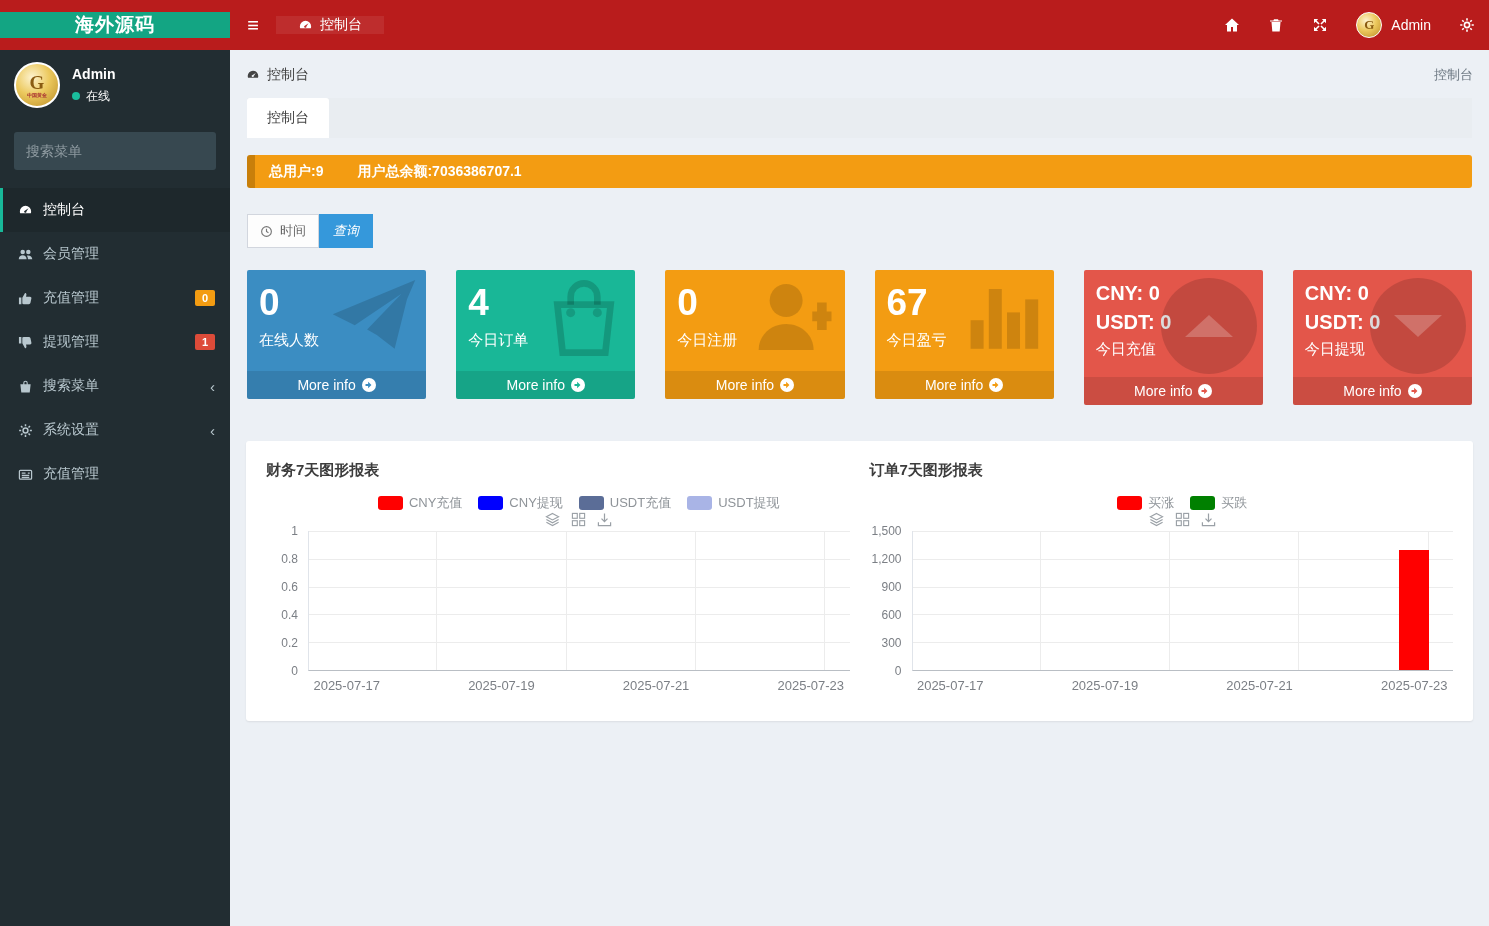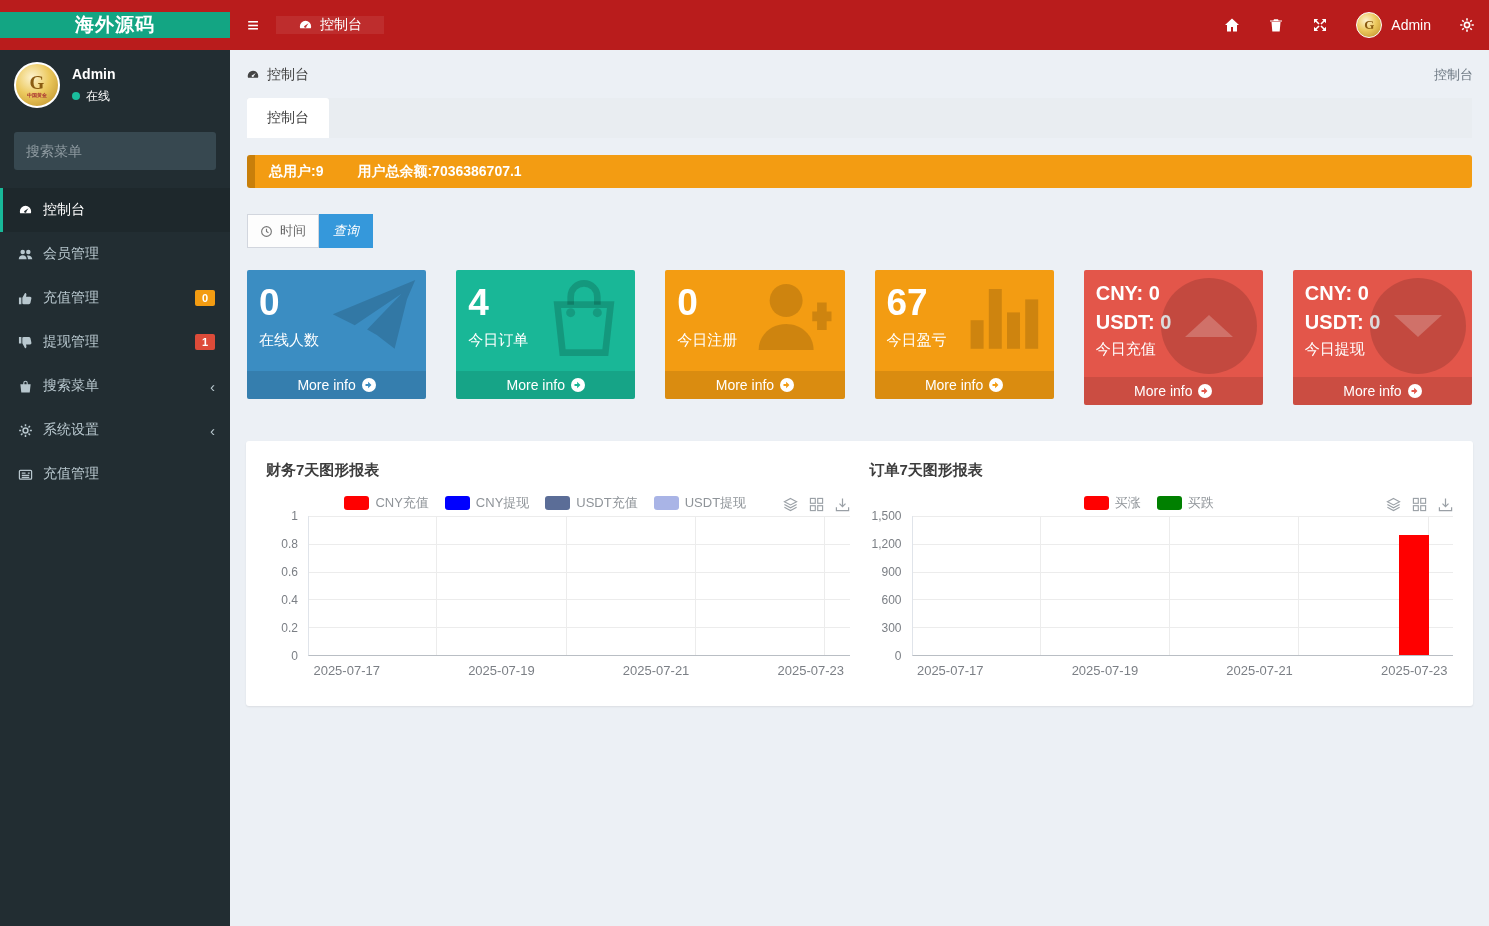--- a/index.html
+++ b/index.html
@@ -69,21 +69,21 @@
   .big-circle { width:96px; height:96px; border-radius:50%; background:rgba(0,0,0,0.14); display:flex; align-items:center; justify-content:center; position:absolute; top:8px; right:6px; }
   .caret-up { width:0; height:0; border-left:24px solid transparent; border-right:24px solid transparent; border-bottom:22px solid rgba(255,255,255,0.22); }
   .caret-down { width:0; height:0; border-left:24px solid transparent; border-right:24px solid transparent; border-top:22px solid rgba(255,255,255,0.22); }
   .sb-footer { position:relative; z-index:3; background:rgba(0,0,0,0.1); text-align:center; padding:6px 0; font-size:14px; color:#fff; cursor:pointer; display:flex; align-items:center; justify-content:center; gap:6px; }
   .mi-circle svg { width:14px; height:14px; display:block; }
 
   
   .charts-panel { margin:36px 16px 16px; background:#fff; border-radius:3px; box-shadow:0 1px 2px rgba(0,0,0,0.08); display:flex; gap:20px; padding:20px 20px 26px; }
   .chart-card { flex:1; min-width:0; }
   .chart-title { font-size:15px; font-weight:bold; color:#3c3c3c; }
-  .chart-head { display:flex; align-items:flex-end; margin:14px 0 4px 42px; }
+  .chart-head { display:flex; align-items:center; margin:14px 0 4px 42px;flex-direction:column; }
   .legend { flex:1; display:flex; justify-content:center; gap:16px; align-items:center; }
   .legend-item { display:flex; align-items:center; gap:6px; cursor:pointer; }
   .chip { width:25px; height:14px; border-radius:3px; display:inline-block; }
   .legend-label { font-size:13px; color:#8f9499; }
   .toolbox { display:flex; gap:11px; align-items:center; }
   .toolbox svg { width:15px; height:15px; stroke:#9aa0a6; fill:none; cursor:pointer; }
   .chart-body { display:flex; }
   .yaxis { width:42px; position:relative; height:140px; }
   .ytick { position:absolute; right:10px; transform:translateY(-50%); font-size:12px; color:#7b7f85; }
   .plot { flex:1; position:relative; height:140px; border-left:1px solid #e0e4ea; border-bottom:1px solid #b9bec4; }

